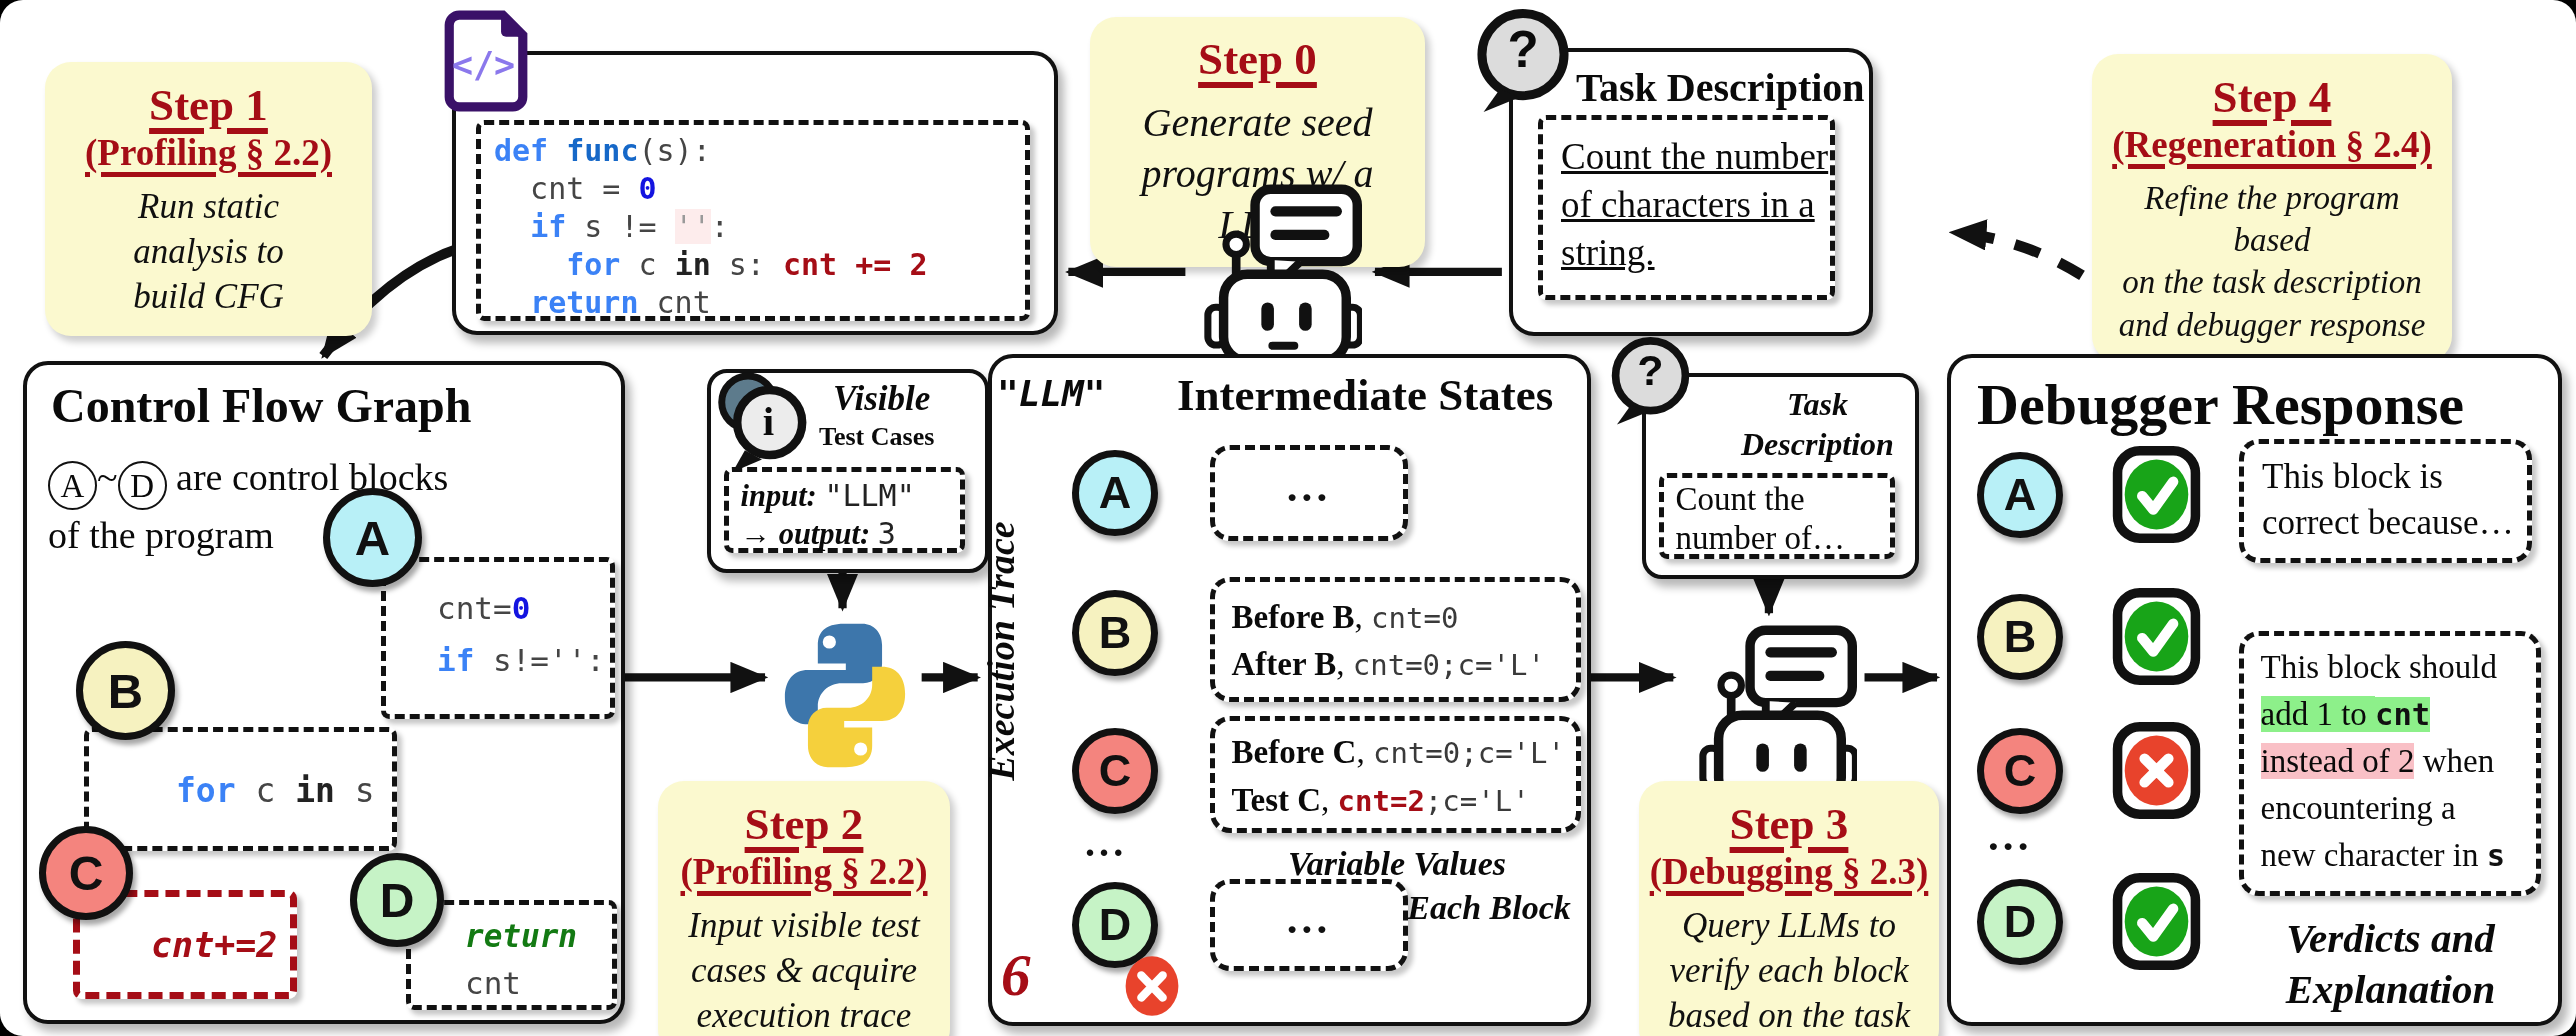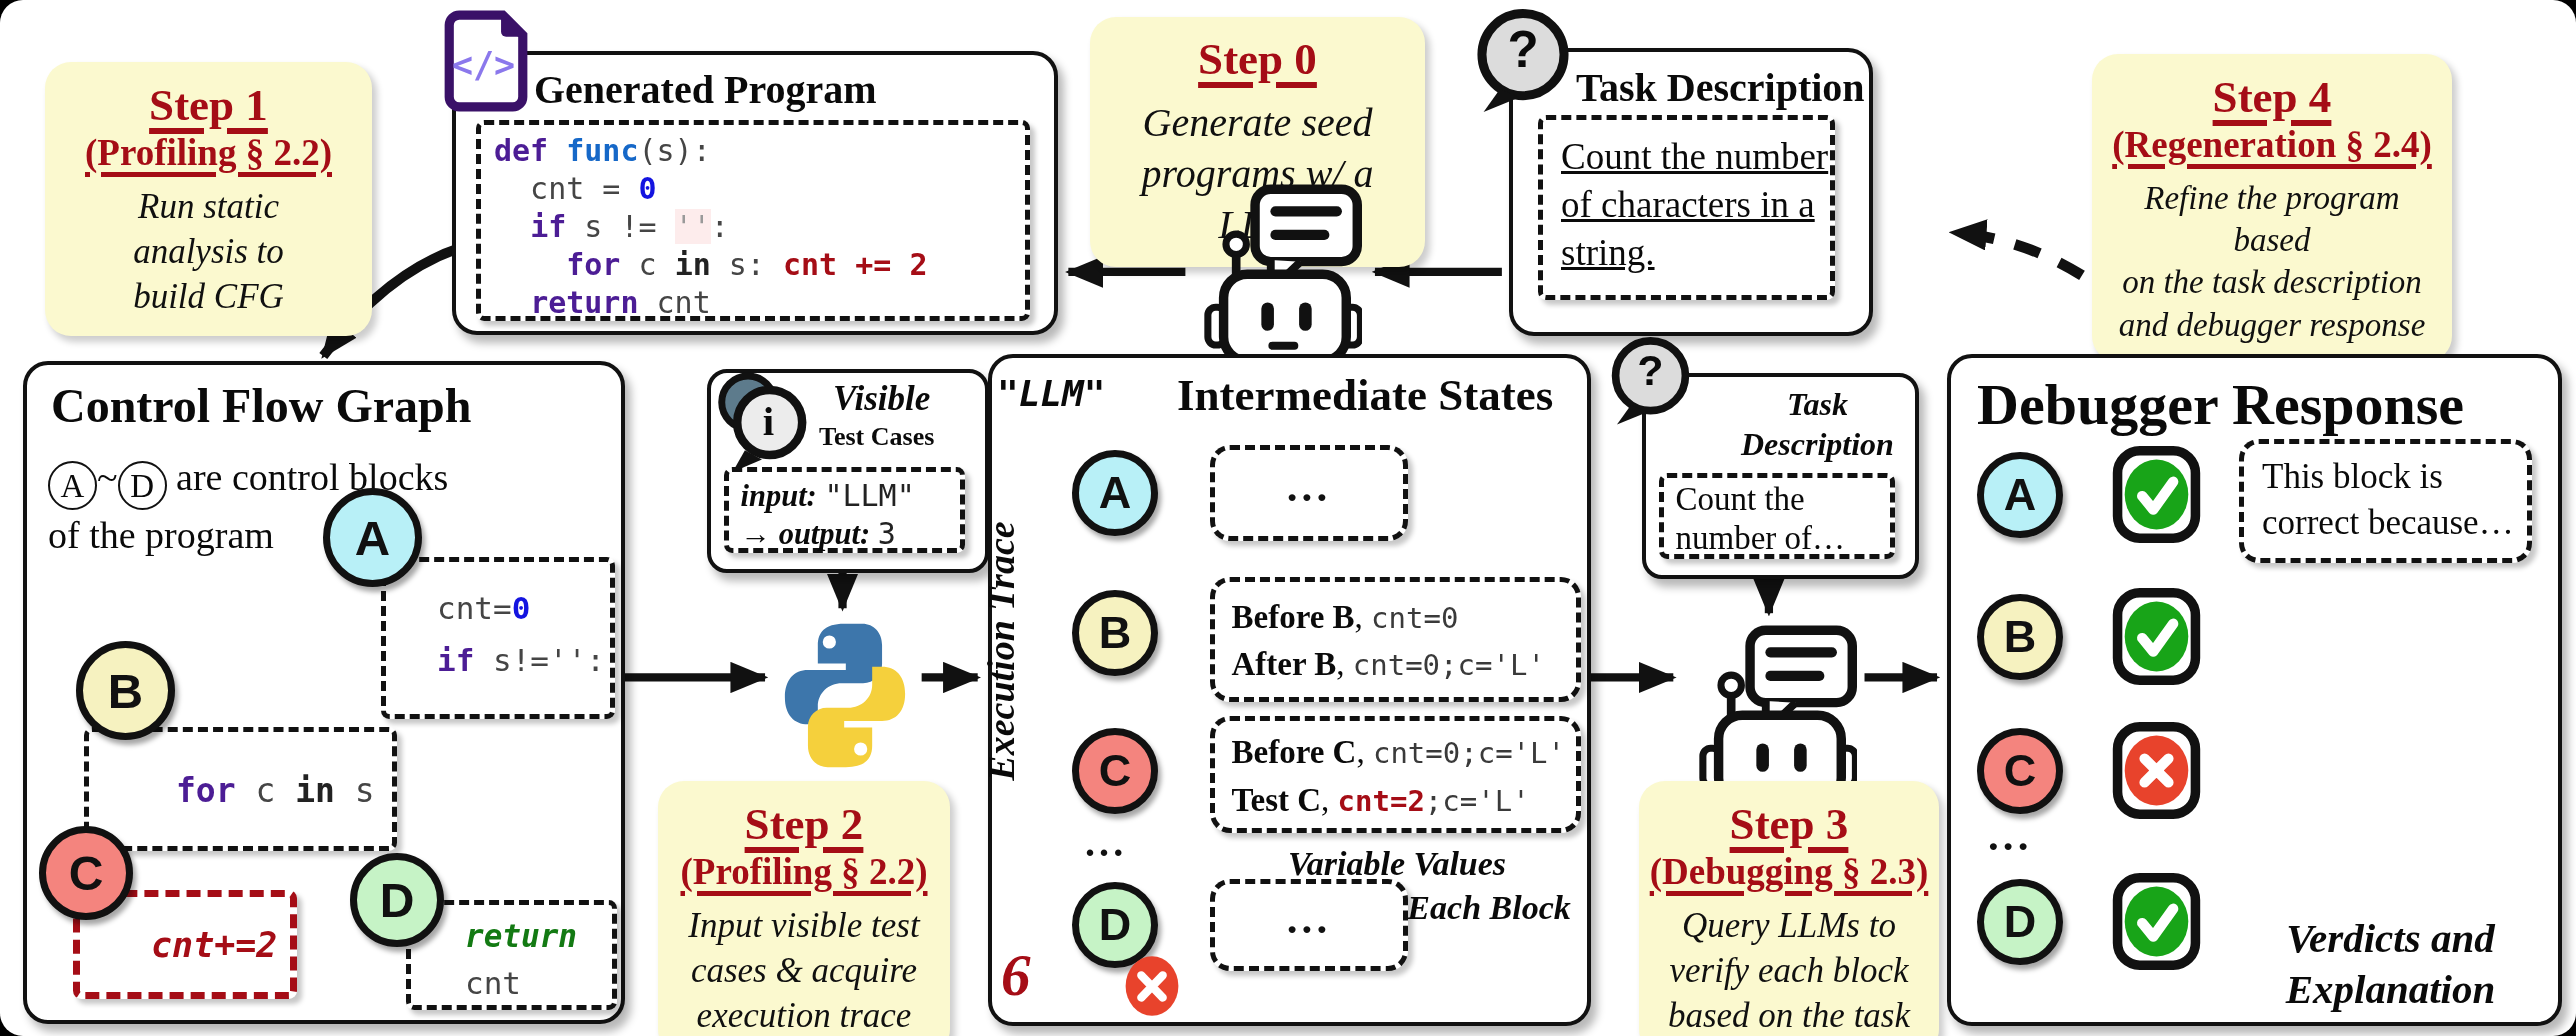--- a/index.html
+++ b/index.html
@@ -11,21 +11,21 @@
   .dash{position:absolute;border:5px dashed #111;background:#fff;border-radius:8.2px;box-shadow:4.1px 5px 5.8px rgba(0,0,0,.22);}
   .dash.r24{border-radius:20px;}
   .dash.red{border:7.4px dashed #a50d16;}
   .node{position:absolute;border:7.4px solid #111;border-radius:50%;display:flex;align-items:center;justify-content:center;
         font-family:"Liberation Sans",sans-serif;font-weight:bold;color:#111;box-shadow:3.3px 5px 5.8px rgba(0,0,0,.35);box-sizing:border-box;}
   .stitle{font-weight:bold;font-size:45px;color:#a50d16;text-decoration:underline;text-decoration-thickness:5.8px;text-underline-offset:8.2px;}
   .ssub{font-weight:bold;font-size:37px;color:#a50d16;text-decoration:underline;text-decoration-thickness:5px;text-underline-offset:7.4px;}
   .sdesc{font-style:italic;font-size:35px;line-height:1.28;color:#101010;white-space:pre-line;margin-top:11.5px;}
   .ptitle{position:absolute;font-weight:bold;color:#0a0a0a;}
   .codeln{font-family:"DejaVu Sans Mono",monospace;font-size:30px;line-height:38px;white-space:pre;}
-  .kw{color:#4c1d95;font-weight:bold;}
+  .kw{color:#3b82f6;font-weight:bold;}
   .kwit{color:#137a13;font-weight:bold;font-style:italic;}
   .fn{color:#1668c8;font-weight:bold;}
   .num{color:#1414e0;font-weight:bold;}
   .plain{color:#454545;}
   .op{color:#222;font-weight:bold;}
   .redc{color:#a50d16;font-weight:bold;}
   .strhl{color:#999;background:#fdecec;}
   .ser{white-space:pre-line;}
   .sb{font-weight:bold;}
   .sp{}
@@ -154,21 +154,20 @@
 
   <div class="note" style="left:45px;top:62px;width:307px;">
     <div class="stitle">Step 1</div>
     <div class="ssub">(Profiling § 2.2)</div>
     <div class="sdesc">Run static
 analysis to
 build CFG</div>
   </div>
 
   <div class="panel" style="left:452px;top:51px;width:598px;height:276px;"></div>
-  <div class="ptitle" style="left:534px;top:66px;font-size:40px;">Generated Program</div>
   <div class="dash" style="left:476px;top:120px;width:544px;height:191px;">
     <div style="padding:6.6px 0 0 13px;">
       <div class="codeln"><span class="kw">def </span><span class="fn">func</span><span class="plain">(s):</span></div>
       <div class="codeln"><span class="plain">  cnt = </span><span class="num">0</span></div>
       <div class="codeln"><span class="plain">  </span><span class="kw">if</span><span class="plain"> s != </span><span class="strhl">''</span><span class="plain">:</span></div>
       <div class="codeln"><span class="plain">    </span><span class="kw">for</span><span class="plain"> c </span><span class="op">in</span><span class="plain"> s: </span><span class="redc">cnt += 2</span></div>
       <div class="codeln"><span class="plain">  </span><span class="kw">return</span><span class="plain"> cnt</span></div>
     </div>
   </div>
   <svg class="abs" style="left:434px;top:5px;" width="99" height="112" viewBox="0 0 120 136">
@@ -333,17 +332,24 @@
       <use href="#cross-badge"></use>
     </svg>
   <svg class="abs" style="left:2112px;top:871px;" width="89" height="101" viewBox="0 0 108 122">
       <use href="#check-badge"></use>
     </svg>
 
   <div class="dash r24" style="left:2239px;top:439px;width:293px;height:124px;box-sizing:border-box;">
     <div class="ser" style="padding:10px 0 0 18px;font-size:35px;line-height:1.3;">This block is
 correct because…</div>
   </div>
+  <div class="dash r24" style="left:2239px;top:631px;width:302px;height:265px;box-sizing:border-box;">
+    <div class="ser" style="padding:8.2px 0 0 16.5px;font-size:33px;line-height:1.42;"><span>This block should
+</span><span class="hg">add 1 to </span><span class="hg mb">cnt</span><span>
+</span><span class="hp">instead of 2</span><span> when
+encountering a
+new character in </span><span class="mb">s</span></div>
+  </div>
   <div class="abs capt" style="left:2242px;top:913px;width:297px;font-size:41px;line-height:1.25;">Verdicts and
 Explanation</div>
 
 </div>
 
 
 </body></html>

